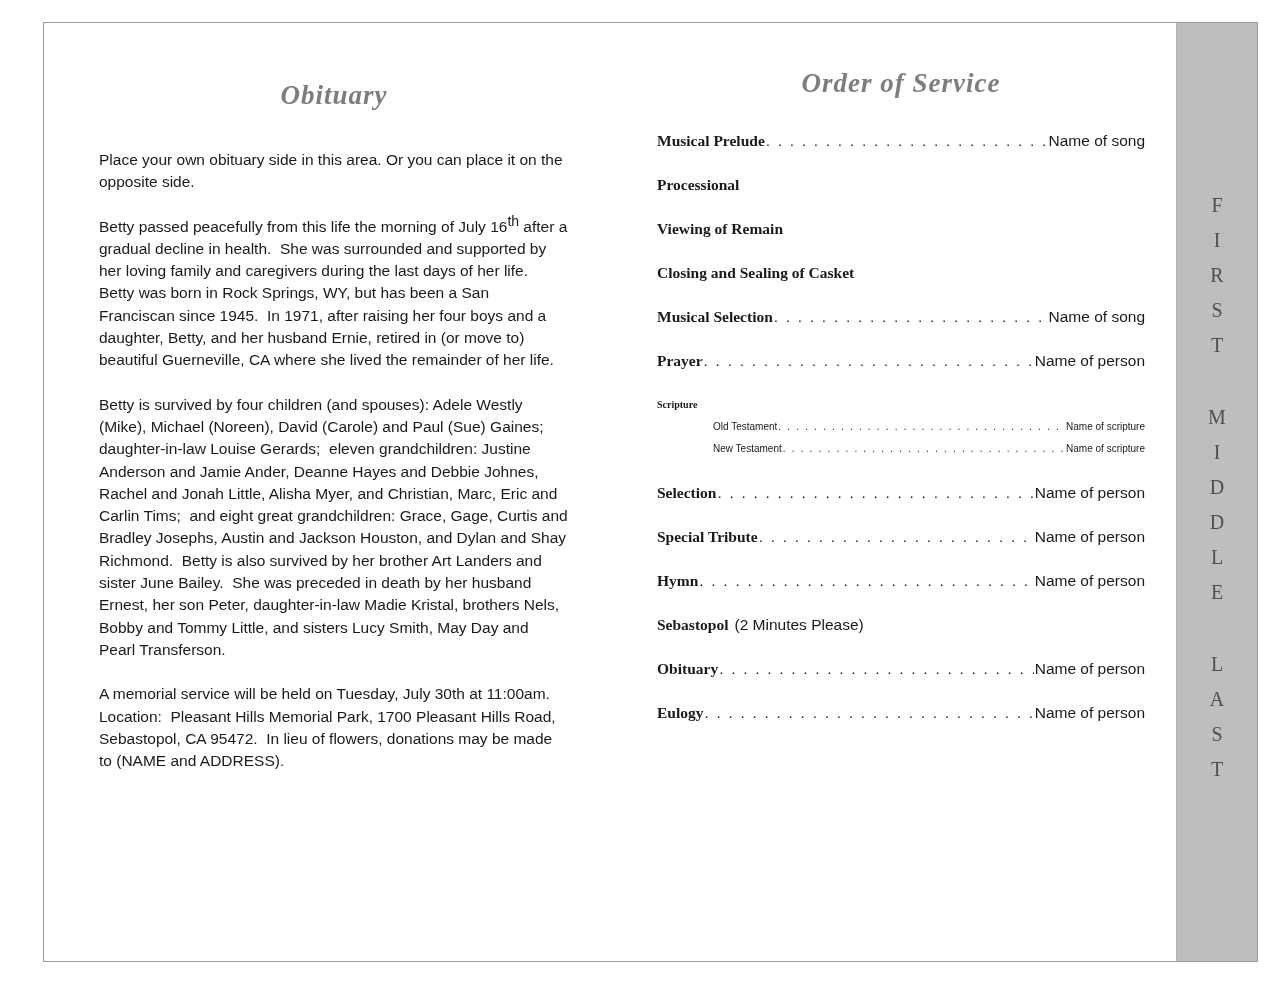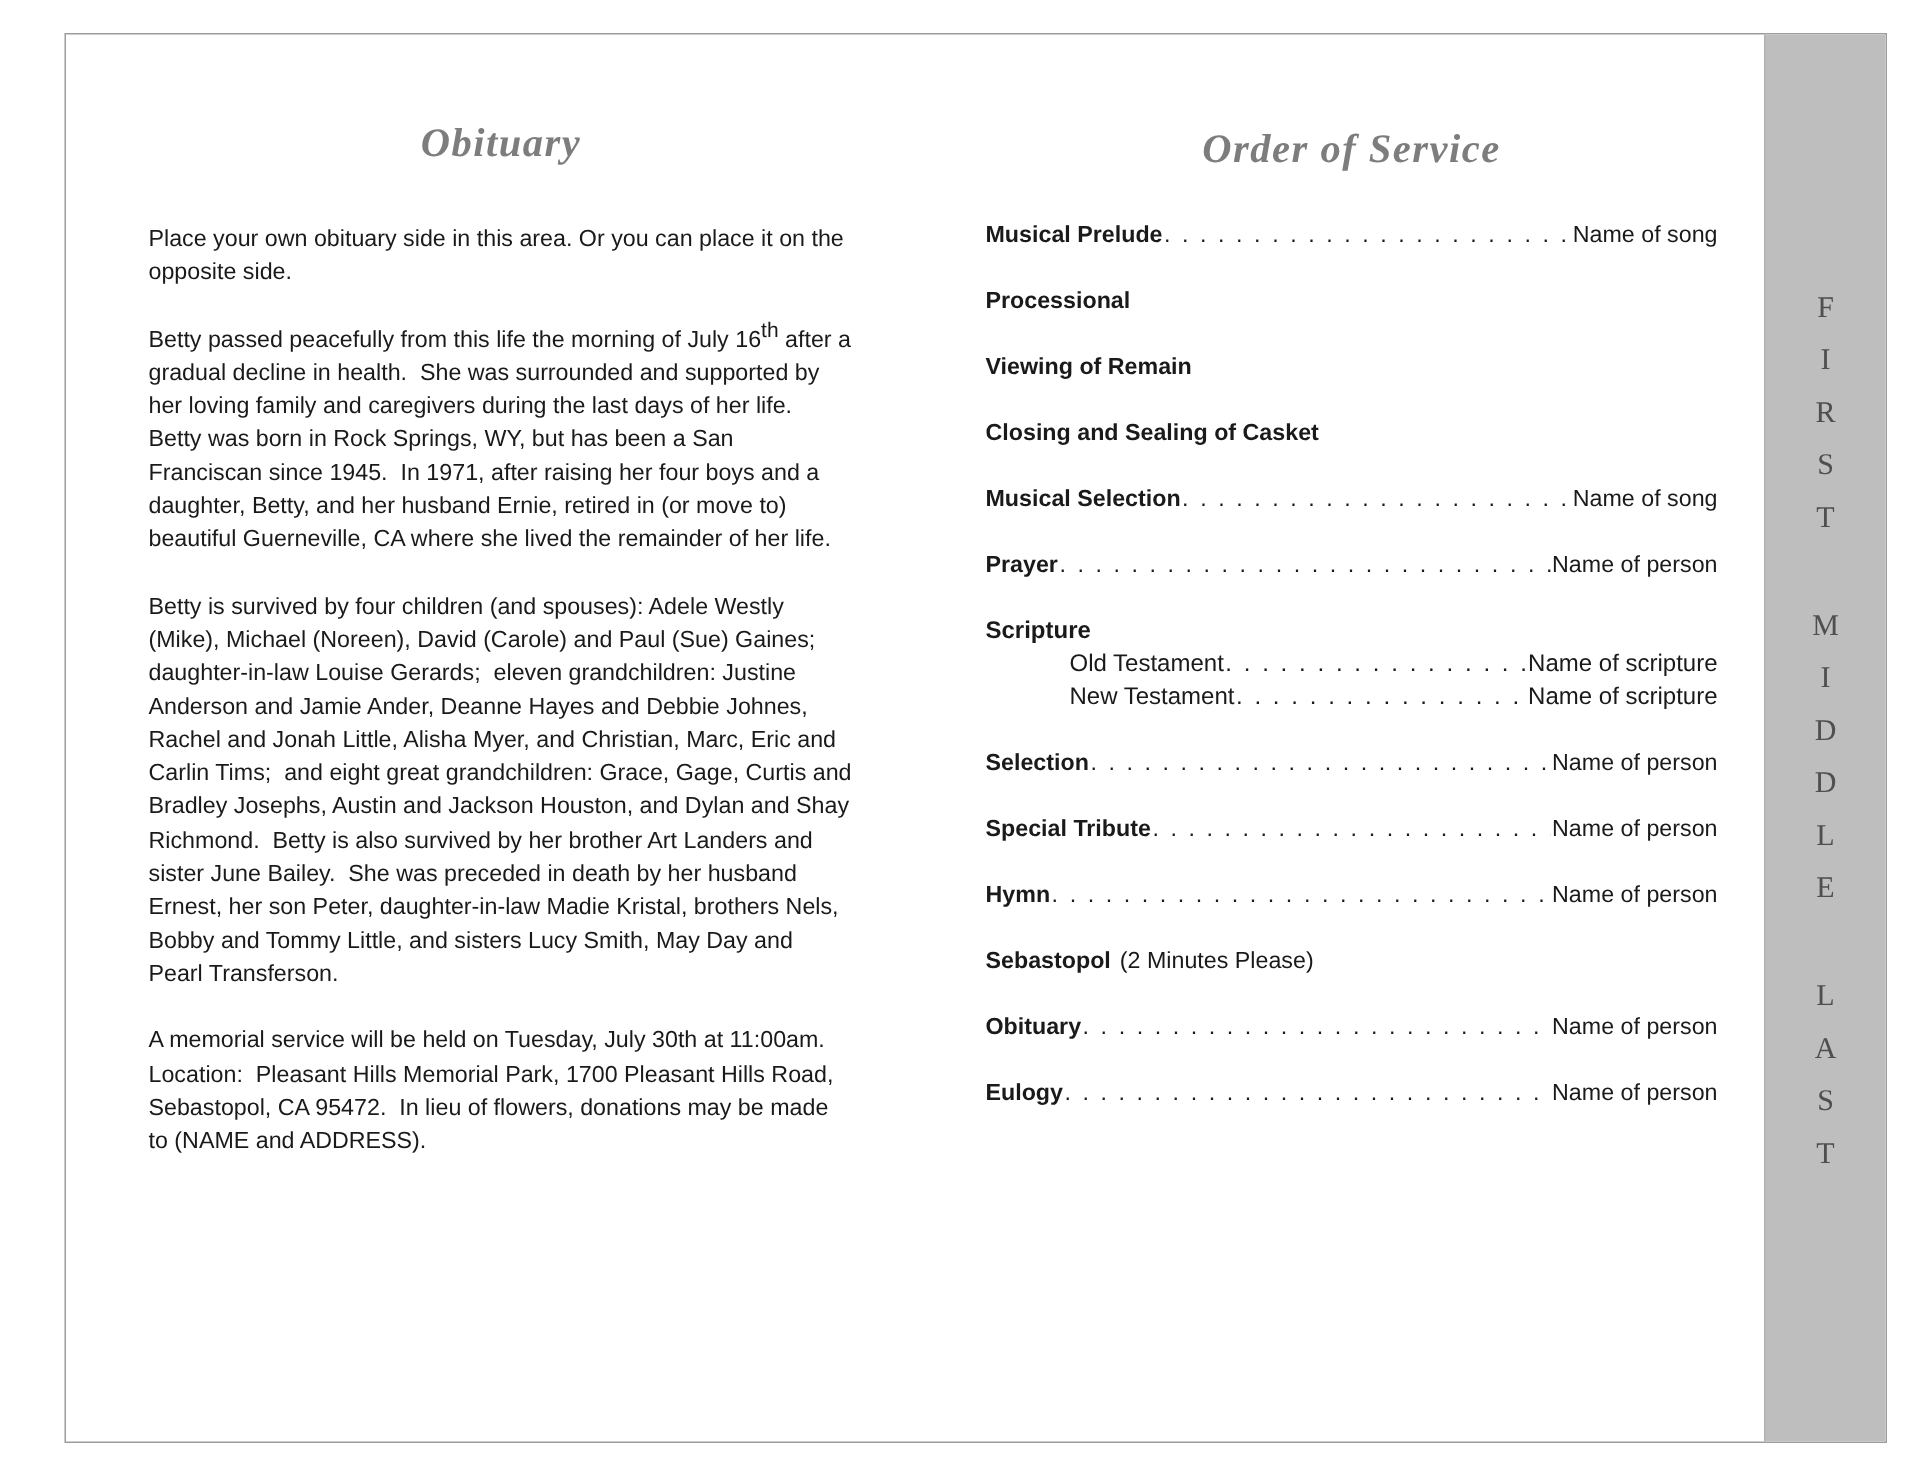--- a/index.html
+++ b/index.html
@@ -79,39 +79,39 @@
   }
   .para sup {
     font-size: 14px;
     vertical-align: super;
     line-height: 0;
   }
   
   .service-col {
     position: absolute;
     left: 613px;
-    top: 60px;
+    top: 44px;
     width: 488px;
   }
   .service-col .col-title { margin-bottom: 30px; }
   .svc-row {
     display: flex;
     align-items: baseline;
     font-size: 15.5px;
     line-height: 22px;
     color: #1a1a1a;
     margin-bottom: 22px;
   }
   .svc-group {
-    font-size: 16px;
+    font-size: 10px;
     line-height: 22px;
     color: #1a1a1a;
     margin-bottom: 22px;
   }
-  .svc-label { font-weight: bold; white-space: nowrap; }
+  .svc-label { font-weight: bold; white-space: nowrap; font-family: Liberation Serif, serif; }
   .svc-suffix { white-space: nowrap; margin-left: 6px; }
   .svc-leader {
     flex: 1 1 auto;
     overflow: hidden;
     white-space: nowrap;
     letter-spacing: 1.7px;
     margin: 0 1px;
   }
   .svc-value { white-space: nowrap; }
   .svc-sub {

